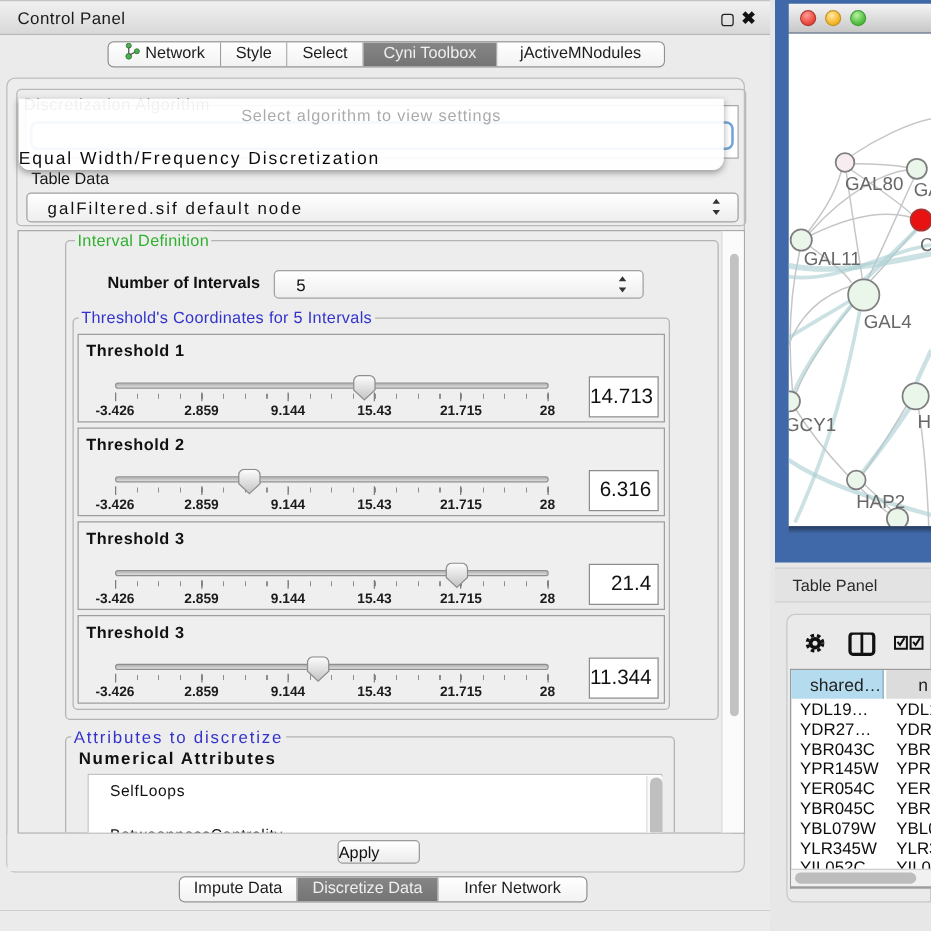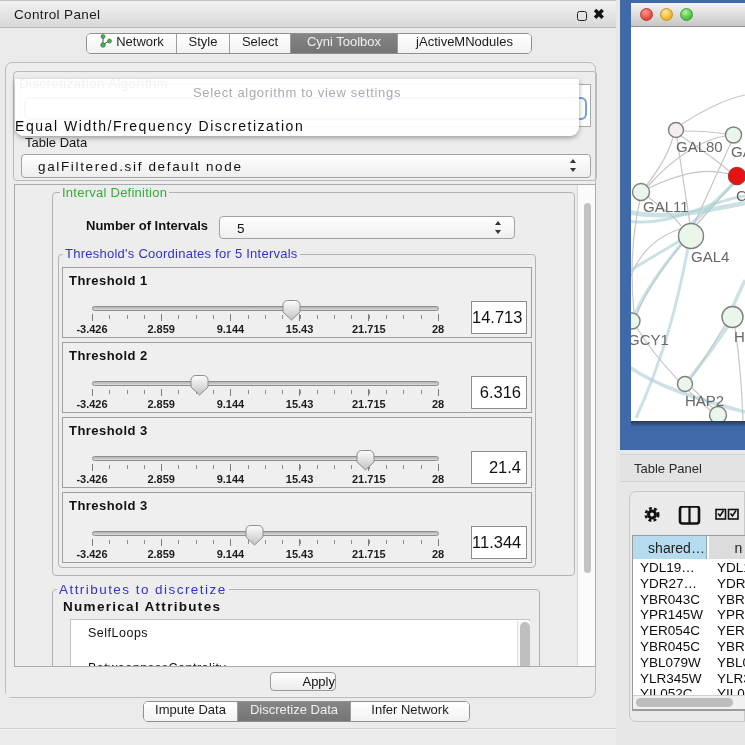--- a/index.html
+++ b/index.html
@@ -78,21 +78,21 @@
 #alsb { position:absolute; left:446px; top:1px; width:13px; height:58px; background:#fafafa; border-left:1px solid #ddd; }
 #alsb .th { position:absolute; left:1.5px; top:1px; width:10px; height:70px; background:#bfbfbf; border-radius:5px; }
 
 
 #msb { position:absolute; left:562px; top:0px; width:19px; height:482px; background:#fbfbfb; border-left:1px solid #d7d7d7; }
 #msb .th { position:absolute; left:6px; top:18px; width:7px; height:370px; background:#c2c2c2; border-radius:3.5px; }
 
 
 #applyrow { position:absolute; left:6px; top:605px; width:579px; height:30px; background:#ededed; }
 #apply { position:absolute; left:264px; top:5px; width:66px; height:19px; background:linear-gradient(#ffffff,#ebebeb);
-   border:1px solid #9b9b9b; border-radius:4px; font-size:13px; color:#111; text-align:right; padding-top:1px; }
+   border:1px solid #9b9b9b; border-radius:4px; font-size:13px; color:#111; text-align:left; padding-top:1px; }
 
 
 #netwin { position:absolute; left:620px; top:0; width:125px; height:450px; background:#3f69a9; }
 #nettb { position:absolute; left:11px; top:3px; width:114px; height:24px; background:linear-gradient(#f4f4f4,#c7c7c7); border-bottom:1px solid #8e8e8e; }
 .light { position:absolute; top:4.5px; width:13px; height:13px; border-radius:50%; }
 #netshad { position:absolute; left:11px; top:421px; width:114px; height:6px; background:linear-gradient(#26395c,#3f69a9); }
 
 
 #tpbar { position:absolute; left:620px; top:454px; width:125px; height:28px; background:#e3e3e3;
    border-top:1px solid #d2d2d2; border-bottom:1px solid #d2d2d2; }

